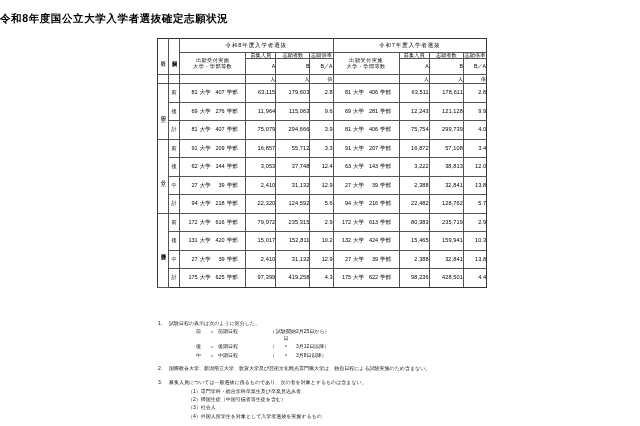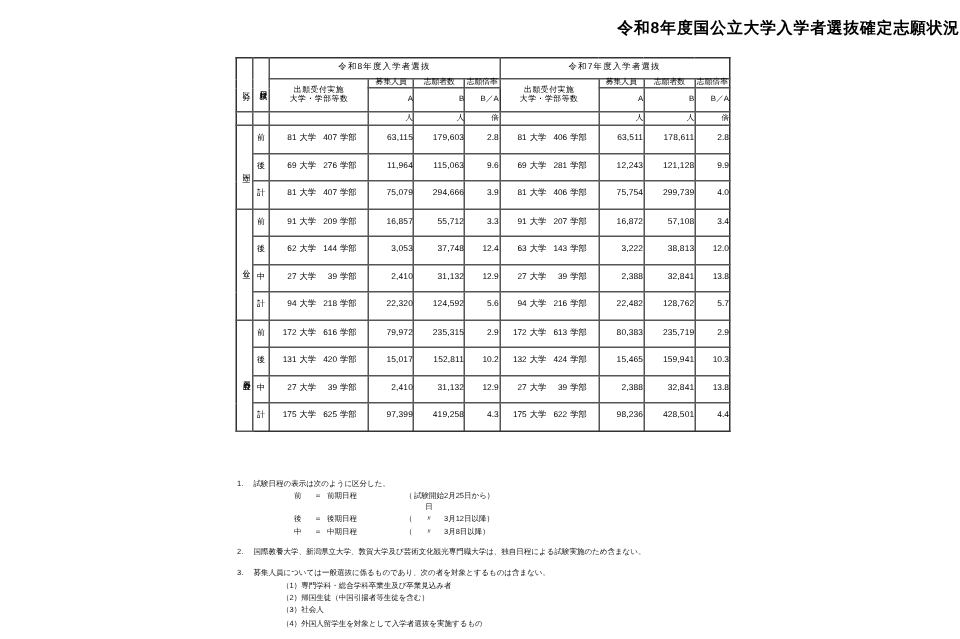--- a/index.html
+++ b/index.html
@@ -22,21 +22,21 @@
     width: 640px;
     height: 426px;
   }
 
   
   .title {
     position: absolute;
     left: 0;
     top: 12px;
     width: 640px;
-    text-align: right;
+    text-align: left;
     font-size: 10.5px;
     font-weight: bold;
     letter-spacing: 0.6px;
     color: #000;
   }
 
   
   .table-wrap {
     position: absolute;
     left: 157px;

